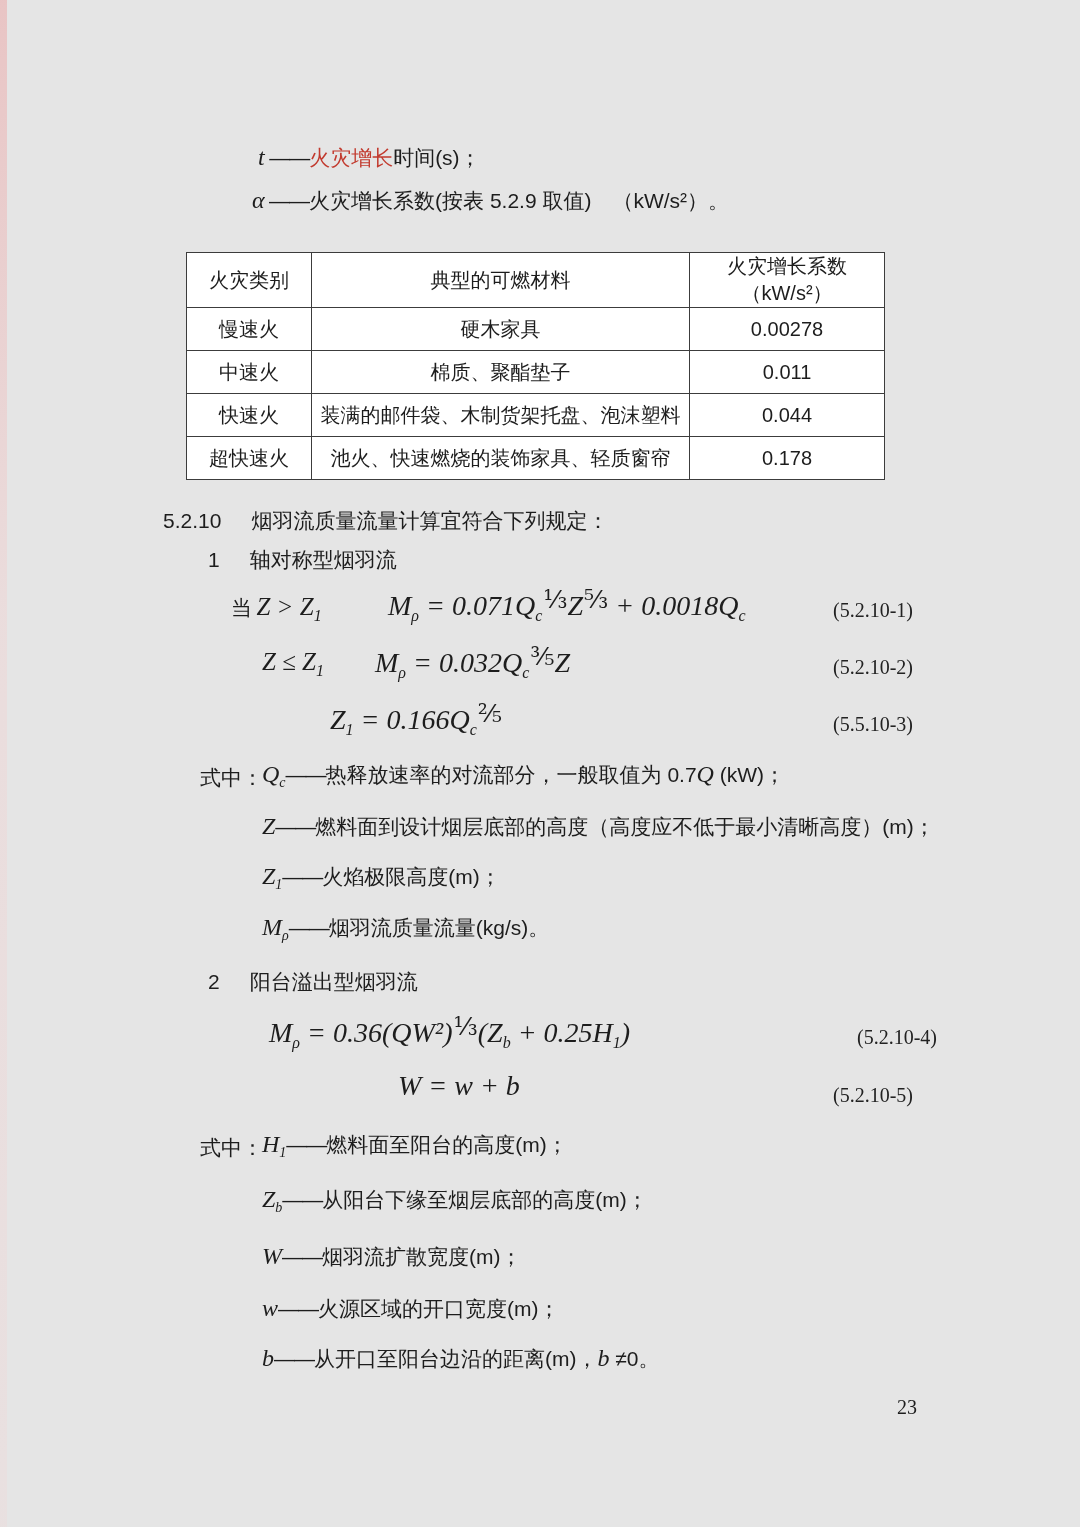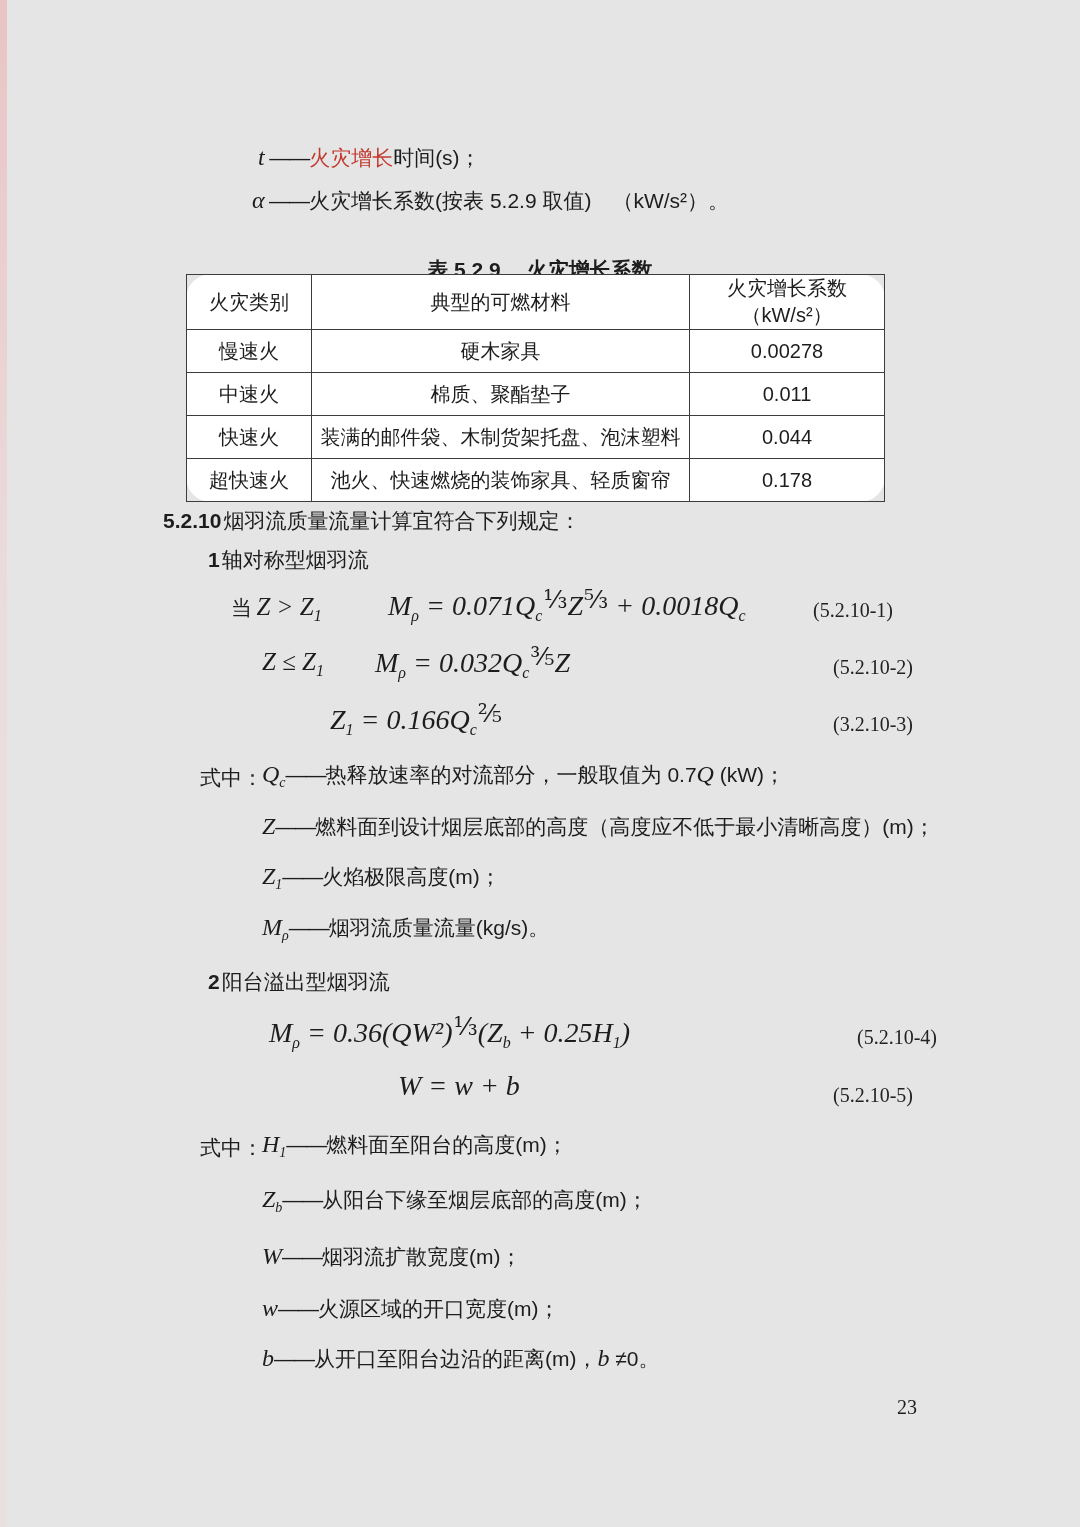--- a/index.html
+++ b/index.html
@@ -18,42 +18,42 @@
   .red { color:#c23a2e; }
   .msym { font-family:"Liberation Serif","DejaVu Serif",serif; font-style:italic; font-size:24px; }
   sub.ss { font-family:"Liberation Serif","DejaVu Serif",serif; font-style:italic; font-size:14px; vertical-align:-5px; }
   .fmath { font-family:"Liberation Serif","DejaVu Serif",serif; font-style:italic; font-size:28px; white-space:nowrap; }
   .fcond { font-family:"Liberation Serif","DejaVu Serif",serif; font-style:italic; font-size:25px; }
   sub.fs { font-family:"Liberation Serif","DejaVu Serif",serif; font-style:italic; font-size:16px; vertical-align:-6px; }
   sup.frac { font-family:"DejaVu Serif",serif; font-style:normal; font-size:25px; vertical-align:7px; margin-left:1px; }
   .flabel { font-family:"Liberation Serif","DejaVu Serif",serif; font-style:normal; font-size:20px; color:#222; }
   .caption { width:100%; text-align:center; font-weight:700; font-size:21px; }
   .capgap { margin-left:26px; }
-  .boldnum { font-weight:700; margin-right:2px; }
+  .boldnum { font-weight:400; margin-right:30px; }
   table.t29 { border-collapse:collapse; table-layout:fixed; background:#fff; }
   table.t29 td, table.t29 th {
     border:1.6px solid #3c3c3c; font-weight:400; font-size:20px;
     text-align:center; vertical-align:middle; padding:0; height:42px;
   }
   .defline { white-space:nowrap; line-height:32px; }
   .pageno { font-family:"Liberation Serif","DejaVu Serif",serif; font-size:20px; }
 </style>
 </head>
 <body>
 
 <div class="page">
   <div class="abs scan-strip"></div>
 
   <div class="abs defline" style="top:141px; left:258px;"><span class="msym">t</span> <span class="cn dash">——</span><span class="cn red">火灾增长</span><span class="cn">时间(s)；</span></div>
 
   <div class="abs defline" style="top:184px; left:252px;"><span class="msym">α</span> <span class="cn dash">——</span><span class="cn">火灾增长系数(按表 5.2.9 取值)　（kW/s²）。</span></div>
 
   <div class="abs caption" style="top:224px; left:0;margin-top:32px;"><span>表 5.2.9</span><span class="capgap">火灾增长系数</span></div>
 
-  <table class="t29 abs" style="top:274px; left:186px; width:698px;border-radius:25px;">
+  <table class="t29 abs" style="top:252px; left:186px; width:698px;">
     <colgroup>
         <col style="width:125px">
         <col style="width:378px">
         <col style="width:195px">
       </colgroup>
     <tbody>
         <tr>
       <th>火灾类别</th>
       <th>典型的可燃材料</th>
       <th>火灾增长系数（kW/s²）</th>
@@ -81,32 +81,32 @@
   </tbody>
     </table>
 
   <div class="abs cn" style="top:507px; left:163px;"><span class="boldnum">5.2.10</span><span>烟羽流质量流量计算宜符合下列规定：</span></div>
 
   <div class="abs cn" style="top:546px; left:208px;"><span class="boldnum">1</span><span>轴对称型烟羽流</span></div>
 
   <div class="abs" style="top:583px; left:0; width:100%; height:52px;">
     <span class="abs" style="left:231px; top:10px;"><span class="cn">当</span> <span class="fcond">Z &gt; Z</span><sub class="fs">1</sub></span>
     <span class="abs fmath" style="left:388px; top:2px;"><span>M</span><sub class="fs">ρ</sub> <span>= 0.071Q</span><sub class="fs">c</sub><sup class="frac">¹⁄₃</sup><span>Z</span><sup class="frac">⁵⁄₃</sup> <span>+ 0.0018Q</span><sub class="fs">c</sub></span>
-    <span class="abs flabel" style="left:813px; top:16px;">(5.2.10-1)</span>
+    <span class="abs flabel" style="left:833px; top:16px;">(5.2.10-1)</span>
   </div>
 
   <div class="abs" style="top:640px; left:0; width:100%; height:52px;">
     <span class="abs" style="left:262px; top:8px;"><span class="fcond">Z ≤ Z</span><sub class="fs">1</sub></span>
     <span class="abs fmath" style="left:375px; top:2px;"><span>M</span><sub class="fs">ρ</sub> <span>= 0.032Q</span><sub class="fs">c</sub><sup class="frac">³⁄₅</sup><span>Z</span></span>
     <span class="abs flabel" style="left:833px; top:16px;">(5.2.10-2)</span>
   </div>
 
   <div class="abs" style="top:697px; left:0; width:100%; height:52px;text-align:center;">
     <span class="abs fmath" style="left:330px; top:2px;"><span>Z</span><sub class="fs">1</sub> <span>= 0.166Q</span><sub class="fs">c</sub><sup class="frac">²⁄₅</sup></span>
-    <span class="abs flabel" style="left:833px; top:16px;">(3.2.10-3)</span>
+    <span class="abs flabel" style="left:833px; top:16px;">(5.5.10-3)</span>
   </div>
 
   <div class="abs defline" style="top:758px; left:0; width:100%;">
     <span class="abs cn" style="left:200px; top:4px;">式中：</span>
     <span class="abs" style="left:262px; top:0;"><span class="msym">Q</span><sub class="ss">c</sub><span class="cn dash">——</span><span class="cn">热释放速率的对流部分，一般取值为 0.7</span><span class="msym">Q</span><span class="cn"> (kW)；</span></span>
   </div>
   <div class="abs defline" style="top:810px; left:0; width:100%;">
     <span class="abs" style="left:262px; top:0;"><span class="msym">Z</span><sub class="ss"></sub><span class="cn dash">——</span><span class="cn">燃料面到设计烟层底部的高度（高度应不低于最小清晰高度）(m)；</span></span>
   </div>
   <div class="abs defline" style="top:860px; left:0; width:100%;">

